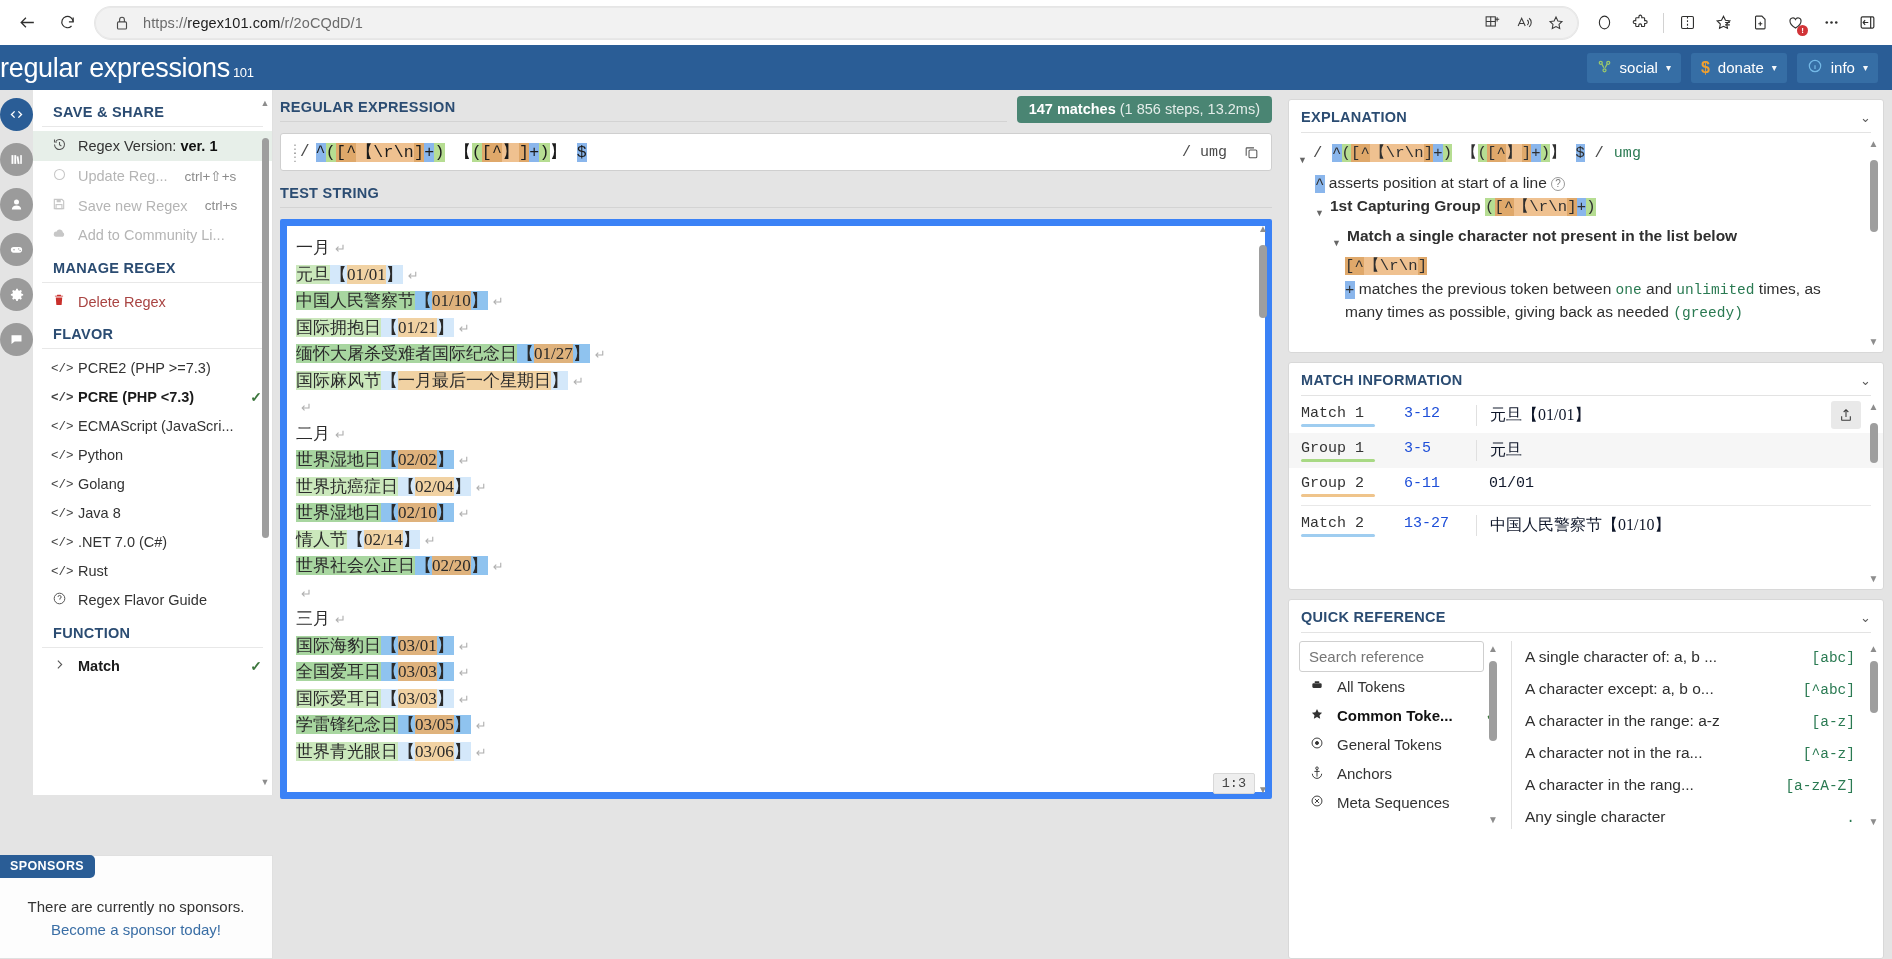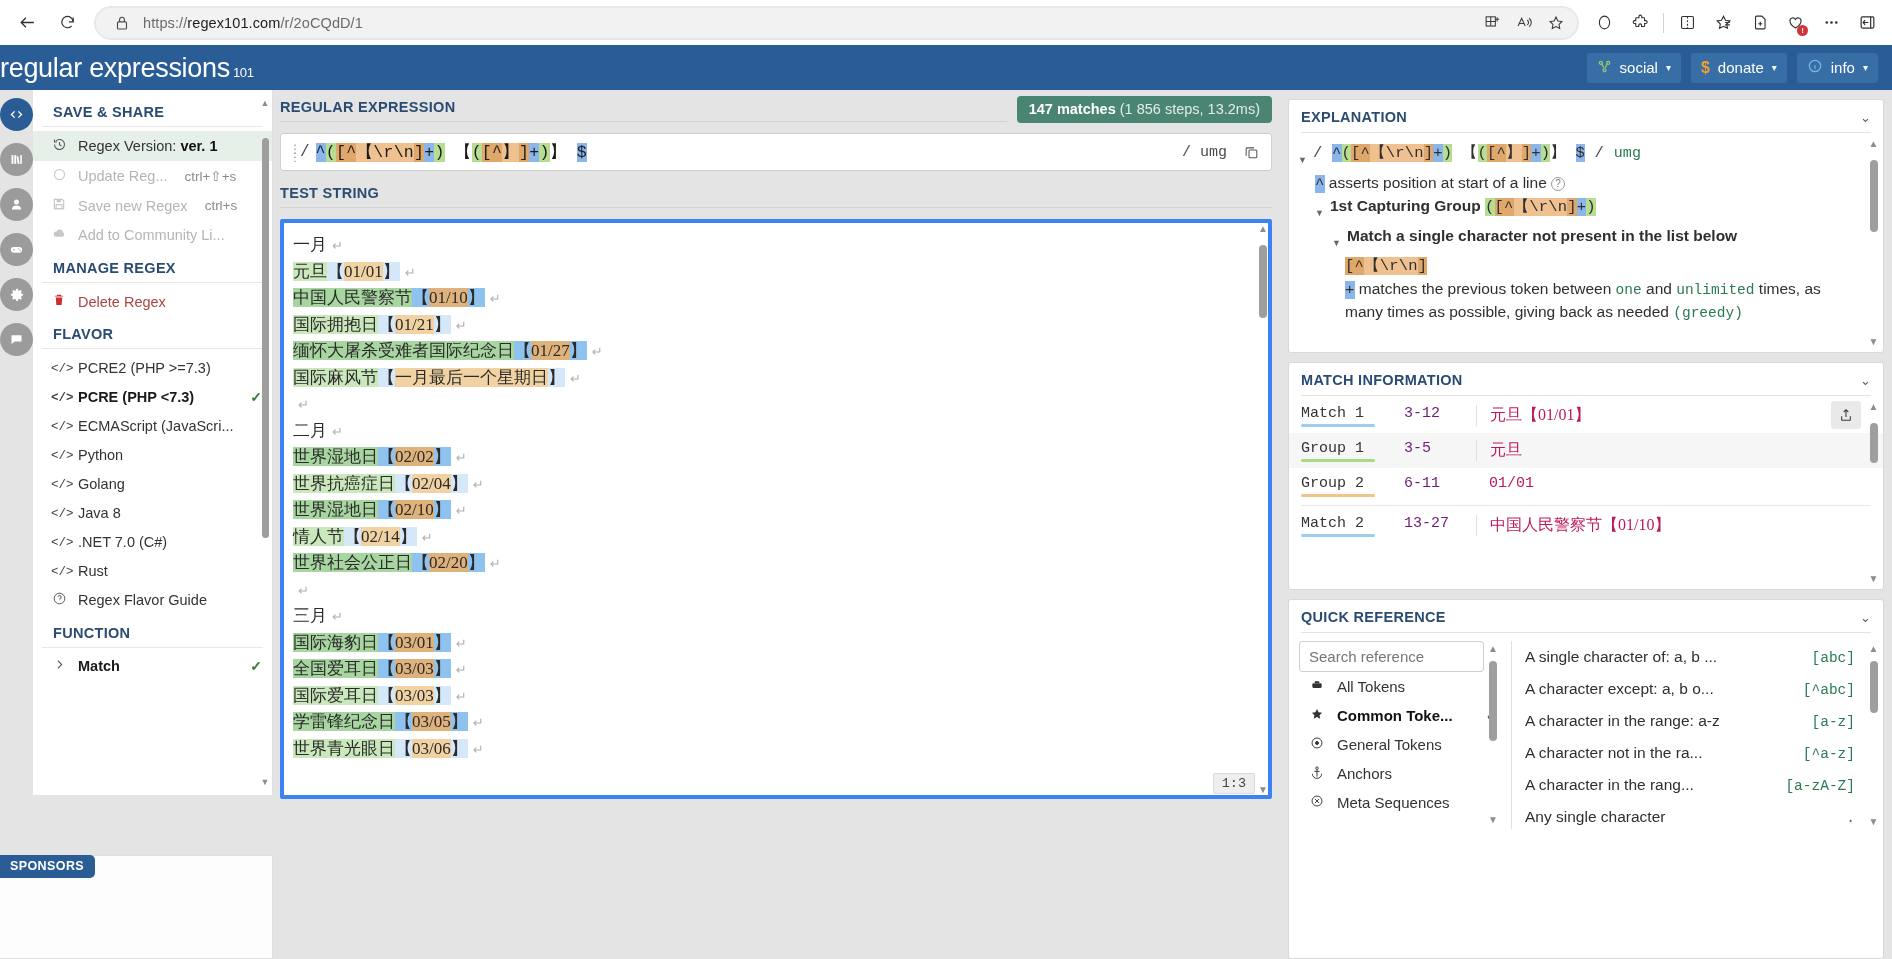--- a/index.html
+++ b/index.html
@@ -181,21 +181,21 @@
 
   
   .hl-blue   { background: #8ab6ec; }
   .hl-green  { background: #b6dd92; }
   .hl-orange { background: #dfa86a; }
   .hl-orange2{ background: #efc190; }
 
   #ts-title { margin-top: 14px; }
   #test-wrap { position: relative; }
   #test-string {
-    background: #ffffff; border: 4px solid #3b82f6; border-radius: 2px;
+    background: #ffffff; border: 7px solid #3b82f6; border-radius: 2px;
     height: 580px; overflow: hidden; position: relative;
     padding: 9px 28px 0 9px;
   }
   .ts-line {
     font-size: 17px; line-height: 25.5px; color: #2b2b2b; white-space: pre;
     font-family: "Liberation Serif", serif;
   }
   .ts-line .crlf { color: #b0b0b0; font-size: 13px; margin-left: 5px; font-family: "Liberation Sans", sans-serif; }
   
   .mA-name { background: #a8d6a0; }
@@ -260,23 +260,23 @@
   #mi-body { position: relative; padding-top: 2px; }
   .mi-row { display: flex; align-items: flex-start; padding: 7px 40px 6px 12px; position: relative; }
   .mi-row.alt { background: #f6f6f6; }
   .mi-label {
     width: 103px; flex: none; font-family: "Liberation Mono", monospace;
     font-size: 15px; color: #333; position: relative; padding-bottom: 5px;
   }
   .mi-label .ul { position: absolute; left: 0; bottom: 0; width: 74px; height: 3px; border-radius: 2px; }
   .mi-range {
     width: 72px; flex: none; font-family: "Liberation Mono", monospace;
-    font-size: 15px; color: #701a75;
-  }
-  .mi-val { flex: 1; font-size: 16px; color: #be185d; border-left: 1px solid #e0e0e0; padding-left: 13px; font-family: "Liberation Serif", serif; }
+    font-size: 15px; color: #1d4ed8;
+  }
+  .mi-val { flex: 1; font-size: 16px; color: #0f172a; border-left: 1px solid #e0e0e0; padding-left: 13px; font-family: "Liberation Serif", serif; }
   .mi-val.mono { font-family: "Liberation Mono", monospace; font-size: 15px; border-left: none; padding-left: 13px; }
   .mi-divider { height: 1px; background: #e8e8e8; margin: 2px 12px; }
   #mi-export {
     position: absolute; right: 22px; top: 5px; width: 30px; height: 28px;
     background: #e9e9e9; border-radius: 3px; display: flex;
     align-items: center; justify-content: center; color: #3b3b3b;
   }
 
   
   #quickref { flex: 1; }
@@ -822,13 +822,17 @@
           </div>
         </div>
       </div>
     </div>
 
   </div>
 </div>
 
 <div id="sponsors" style="position:absolute;left:0;bottom:0;">
   <div id="sponsors-tag">SPONSORS</div>
+  <div id="sponsors-body">
+    <div>There are currently no sponsors.</div>
+    <a href="#">Become a sponsor today!</a>
+  </div>
 </div>
 
 </body></html>

